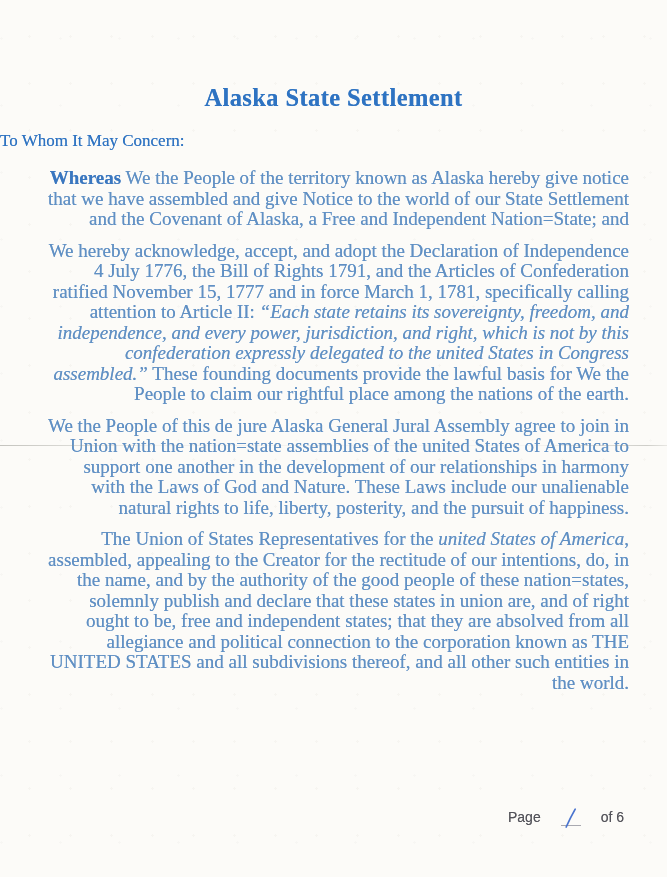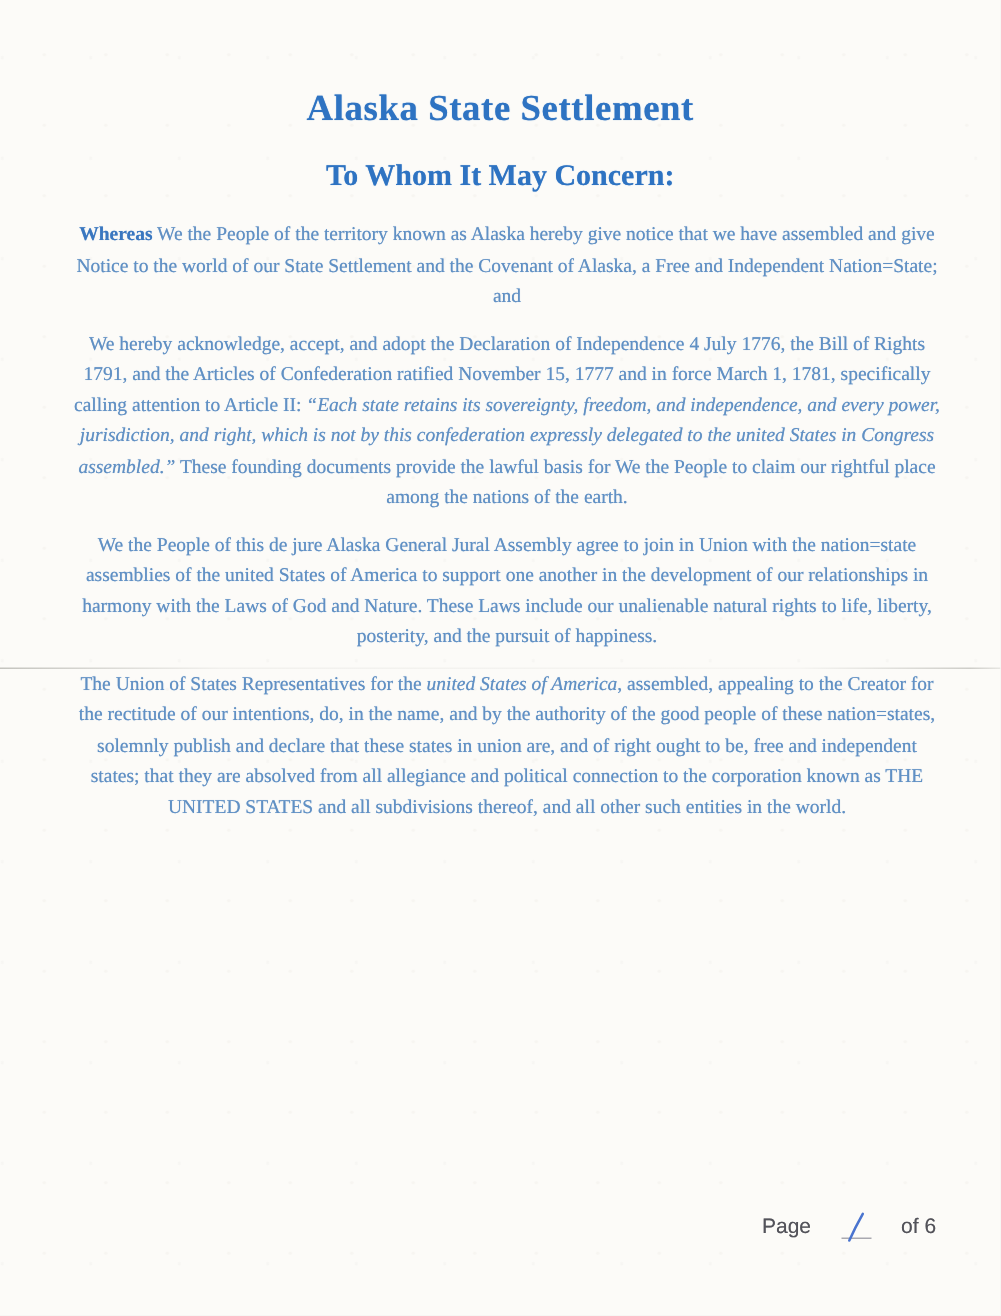--- a/index.html
+++ b/index.html
@@ -15,44 +15,43 @@
     overflow:hidden;
     
     background-image:
       radial-gradient(rgba(130,118,92,.045) 1px, transparent 1.2px),
       radial-gradient(rgba(120,120,120,.035) 1px, transparent 1.2px);
     background-size:41px 47px, 59px 67px;
     background-position:9px 13px, 31px 5px;
   }
   .doc-title{
     margin:0;
-    padding-top:59px;
+    padding-top:84px;
     text-align:center;
     font-size:24.5px;
     font-weight:700;
     letter-spacing:.4px;
     color:var(--title-blue,#2e73c2);
     text-shadow:0 0 .6px rgba(46,115,194,.75);
   }
   .doc-salutation{
     margin:19px 0 0;
-    text-align:center;
-    font-size:20px;
-    font-weight:700;
+    font-size:17px;
+    font-weight:400;
     color:var(--title-blue,#2e73c2);
     text-shadow:0 0 .5px rgba(46,115,194,.7);
   }
   .doc-body{
     margin:17px 40px 0 47px;
     width:582px;
-    font-size:13px;
+    font-size:19px;
     line-height:20.5px;
     color:var(--body-blue,#6090c4);
     text-shadow:0 0 .45px rgba(96,144,196,.8);
-    text-align:center;
+    text-align:right;
   }
   .doc-body p{margin:0 0 11px;}
   .doc-body .bold{font-weight:700;color:var(--bold-blue,#3a77c0);}
   .doc-body .italic{font-style:italic;}
   .doc-body .r{font-style:normal;}
   .crease{
     position:absolute;
     left:0;top:445px;
     width:667px;height:1px;
     background:linear-gradient(90deg,

